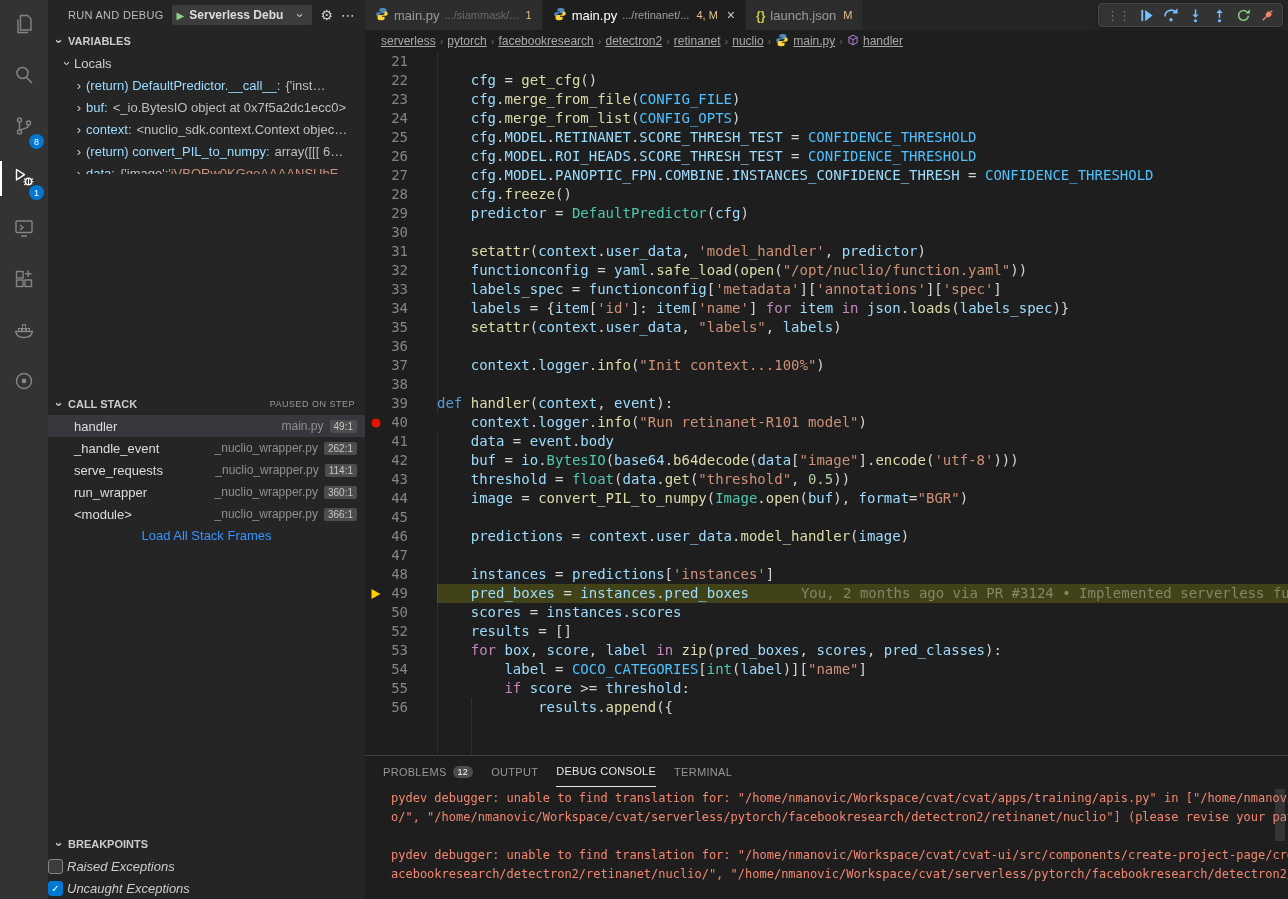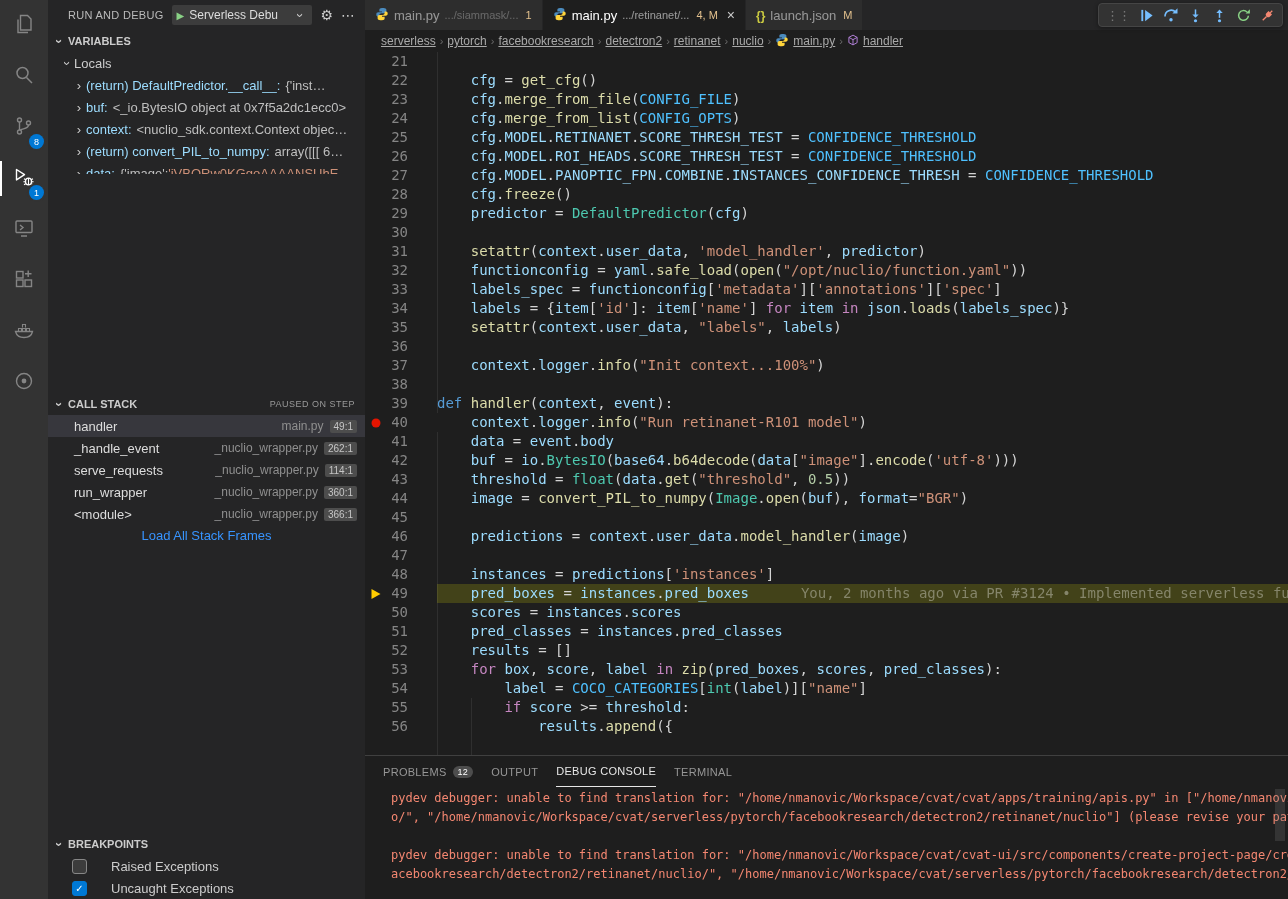--- a/index.html
+++ b/index.html
@@ -13,21 +13,21 @@
   .ab-item.active { color:#ffffff; }
   .ab-item.active::before { content:''; position:absolute; left:0; top:8px; bottom:8px; width:2px; background:#fff; }
   .badge { position:absolute; right:4px; bottom:4px; background:#0078d4; border-radius:10px; min-width:15px; height:15px; font-size:9px; color:#fff; display:flex; align-items:center; justify-content:center; padding:0 3px; box-shadow:0 0 0 2px #333; }
 
   
   .sidebar { width:317px; flex:none; background:#252526; display:flex; flex-direction:column; font-size:13px; overflow:hidden; }
   .sb-header { height:30px; flex:none; display:flex; align-items:center; padding:0 10px 0 20px; gap:8px; }
   .sb-title { font-size:11px; color:#bbbbbb; white-space:nowrap; letter-spacing:.3px; }
   .launch { flex:1; height:20px; background:#3c3c3c; border-radius:2px; display:flex; align-items:center; padding:0 5px; gap:5px; min-width:0; cursor:pointer; }
   .launch .play { color:#89d185; font-size:10px; }
-  .launch .lbl { font-size:12px; color:#dddddd; overflow:hidden; white-space:nowrap; flex:1; }
+  .launch .lbl { font-size:12px; color:#dddddd; overflow:hidden; white-space:nowrap; flex:1;font-weight:bold; }
   .hdr-ico { color:#cccccc; font-size:14px; cursor:pointer; }
   .chev { display:inline-block; width:14px; text-align:center; color:#cccccc; font-size:13px; }
   .chev.down { transform:rotate(90deg); }
   .sec-h { height:22px; flex:none; display:flex; align-items:center; font-size:11px; font-weight:700; color:#cccccc; padding-left:4px; gap:2px; cursor:pointer; }
   .paused { margin-left:auto; margin-right:10px; font-size:9px; font-weight:400; color:#999999; letter-spacing:.5px; }
   .vars { height:122px; flex:none; overflow:hidden; }
   .trow { height:22px; display:flex; align-items:center; white-space:nowrap; overflow:hidden; cursor:pointer; }
   .trow .chev { flex:none; }
   .scope-row { padding-left:12px; color:#cccccc; }
   .var-row { padding-left:24px; }
@@ -35,21 +35,21 @@
   .vval { color:#bfbfbf; margin-left:5px; }
   .vstr { color:#ce9178; }
   .watch-body { height:219px; flex:none; }
   .frame { height:22px; flex:none; display:flex; align-items:center; padding:0 8px 0 26px; gap:6px; cursor:pointer; }
   .frame.sel { background:#37373d; }
   .fname { color:#dddddd; white-space:nowrap; }
   .ffile { margin-left:auto; color:#8f8f8f; font-size:12px; white-space:nowrap; }
   .fpos { background:#4d4d4d; color:#c5c5c5; font-size:10px; padding:1px 4px; border-radius:2px; flex:none; }
   .loadlink { height:22px; flex:none; line-height:22px; text-align:center; color:#3794ff; font-size:13px; cursor:pointer; }
   .filler { flex:1; }
-  .bprow { height:22px; flex:none; display:flex; align-items:center; gap:24px; padding-left:24px; cursor:pointer; }
+  .bprow { height:22px; flex:none; display:flex; align-items:center; gap:4px; cursor:pointer;font-style:italic; }
   .cb { width:15px; height:15px; flex:none; border:1px solid #878787; border-radius:3px; background:#3c3c3c; display:flex; align-items:center; justify-content:center; font-size:10px; color:#fff; }
   .cb.checked { background:#0078d4; border-color:#0078d4; }
 
   
   .main { flex:1; min-width:0; display:flex; flex-direction:column; position:relative; }
   .tabbar { height:30px; flex:none; background:#252526; display:flex; position:relative; }
   .tabs { display:flex; }
   .tab { display:flex; align-items:center; padding:0 10px; gap:5px; background:#2d2d2d; border-right:1px solid #252526; font-size:13px; color:rgba(255,255,255,.5); cursor:pointer; white-space:nowrap; }
   .tab.active { background:#1e1e1e; color:#ffffff; }
   .tab .desc { font-size:11px; opacity:.55; }
@@ -587,27 +587,20 @@
           <div class="line">
             <div class="gut">
               <span class="glyph"></span>
               <span class="lnum">50</span>
             </div>
             <div class="codewrap"><span class="t-pln">    </span><span class="t-var">scores</span><span class="t-pln"> = </span><span class="t-var">instances</span><span class="t-pln">.</span><span class="t-var">scores</span></div>
           </div>
           <div class="line">
             <div class="gut">
               <span class="glyph"></span>
-              <span class="lnum">51</span>
-            </div>
-            <div class="codewrap"><span class="t-pln">    </span><span class="t-var">pred_classes</span><span class="t-pln"> = </span><span class="t-var">instances</span><span class="t-pln">.</span><span class="t-var">pred_classes</span></div>
-          </div>
-          <div class="line">
-            <div class="gut">
-              <span class="glyph"></span>
               <span class="lnum">52</span>
             </div>
             <div class="codewrap"><span class="t-pln">    </span><span class="t-var">results</span><span class="t-pln"> = []</span></div>
           </div>
           <div class="line">
             <div class="gut">
               <span class="glyph"></span>
               <span class="lnum">53</span>
             </div>
             <div class="codewrap"><span class="t-pln">    </span><span class="t-ctrl">for</span><span class="t-pln"> </span><span class="t-var">box</span><span class="t-pln">, </span><span class="t-var">score</span><span class="t-pln">, </span><span class="t-var">label</span><span class="t-pln"> </span><span class="t-ctrl">in</span><span class="t-pln"> </span><span class="t-fn">zip</span><span class="t-pln">(</span><span class="t-var">pred_boxes</span><span class="t-pln">, </span><span class="t-var">scores</span><span class="t-pln">, </span><span class="t-var">pred_classes</span><span class="t-pln">):</span></div>

